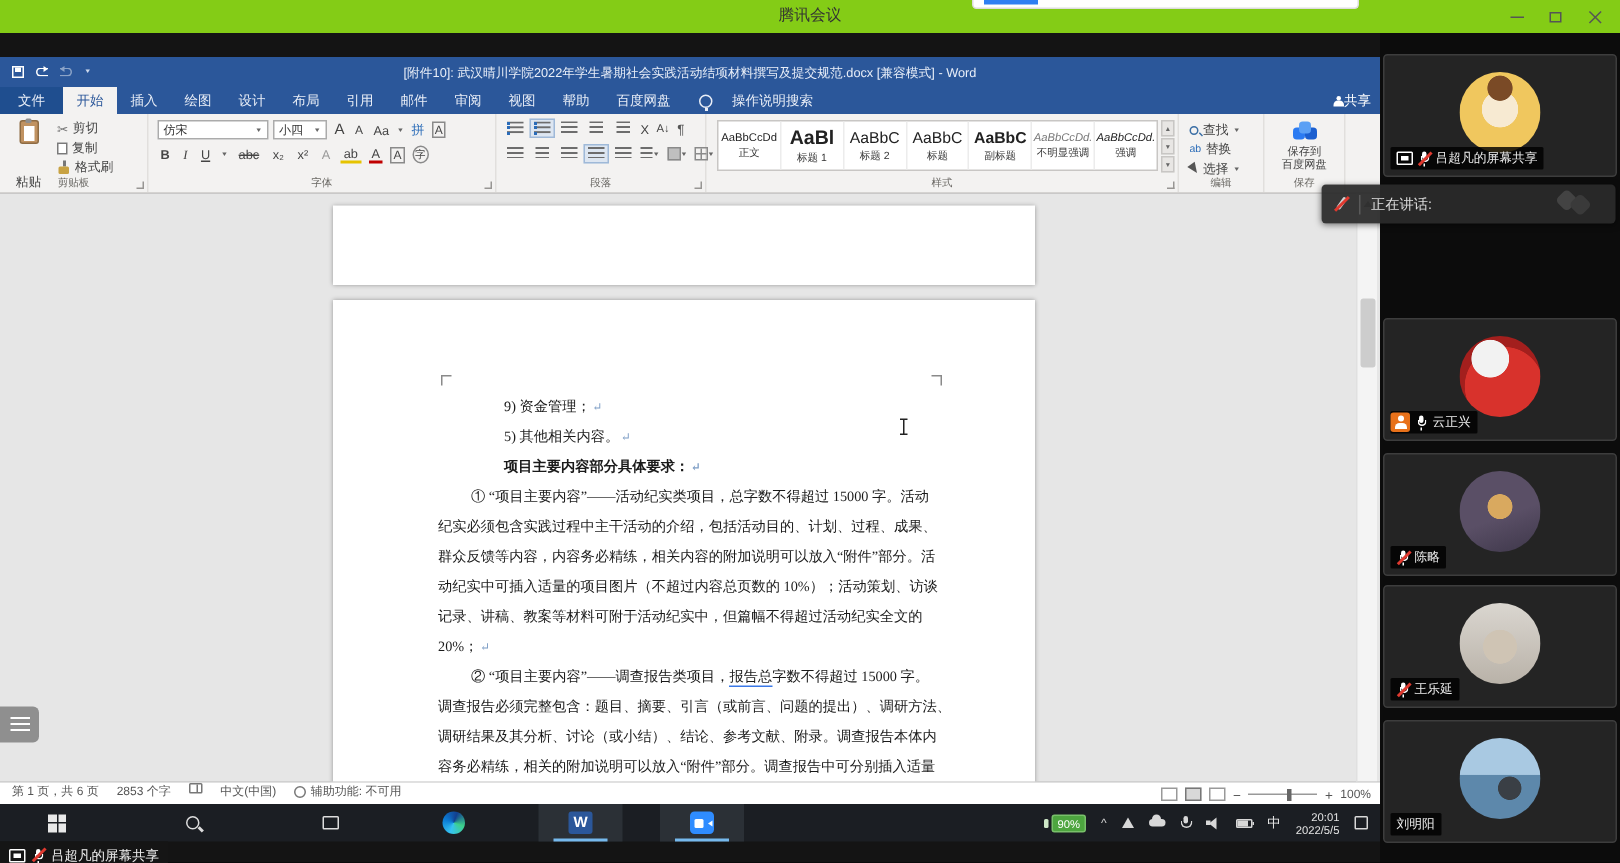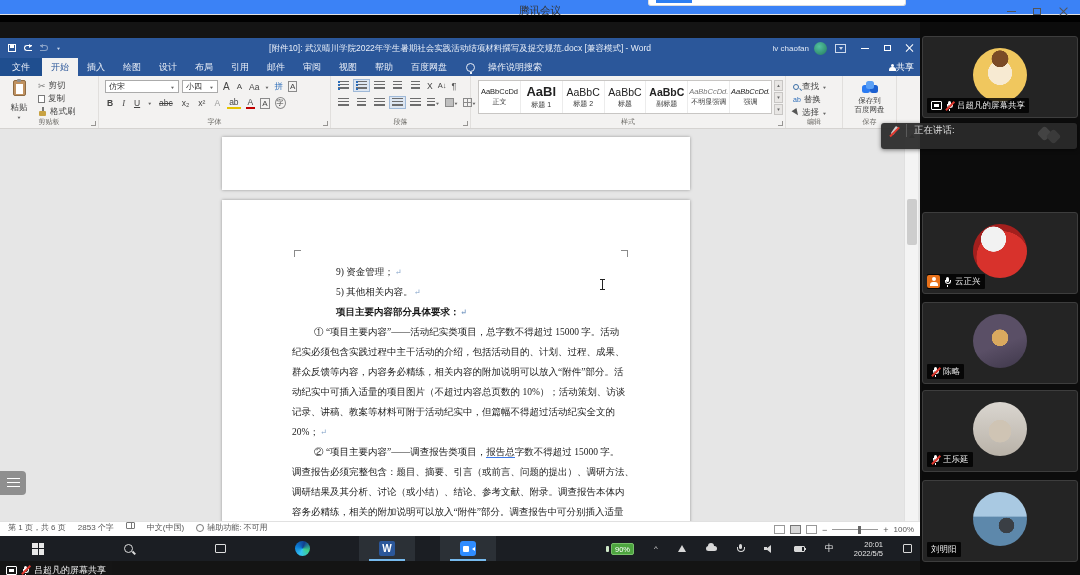--- a/index.html
+++ b/index.html
@@ -1,21 +1,21 @@
 <!DOCTYPE html>
 <html><head>
 <meta charset="utf-8">
 <style>
 *{margin:0;padding:0;box-sizing:border-box}
 html,body{width:1080px;height:575px;overflow:hidden;background:#000;font-family:"Liberation Sans",sans-serif}
 .a{position:absolute}
 .fx{display:flex;align-items:center}
 i,b,u,s{font-style:normal;font-weight:normal;text-decoration:none;display:block}
 
-#mbar{left:0;top:0;width:1080px;height:15px;background:#3b82f6;border-bottom:1px solid #e2e2e2}
+#mbar{left:0;top:0;width:1080px;height:37px;background:#84cc16;border-bottom:1px solid #e2e2e2}
 #mtitle{width:100%;text-align:center;font-size:10.5px;color:#333;line-height:21px}
 .wb{width:26px;height:18px;display:flex;align-items:center;justify-content:center}
 .mini{width:9px;height:1px;background:#555}
 .rest{width:8px;height:7px;border:1px solid #555}
 .xx{position:relative;width:9px;height:9px}
 .xx::before,.xx::after{content:"";position:absolute;left:4px;top:-1px;width:1px;height:11px;background:#555}
 .xx::before{transform:rotate(45deg)}.xx::after{transform:rotate(-45deg)}
 #toptab{left:648px;top:0;width:258px;height:6px;background:#fff;border:1px solid #ddd;border-top:none;border-radius:0 0 3px 3px}
 #toptab i{position:absolute;left:7px;top:0;width:36px;height:3px;background:#2e7ff2}
 #stage{left:0;top:22px;width:920px;height:553px;background:#141414}
@@ -129,21 +129,21 @@
 .winlogo{width:12px;height:12px;display:grid;grid-template-columns:1fr 1fr;grid-template-rows:1fr 1fr;gap:1px}
 .winlogo i{background:#e8e8e8}
 .tsearch{width:9px;height:9px;border:1.5px solid #ddd;border-radius:50%;position:relative}
 .tsearch::after{content:"";position:absolute;left:7px;top:7px;width:4px;height:1.5px;background:#ddd;transform:rotate(45deg)}
 .tview{width:11px;height:9px;border:1.5px solid #ddd;border-radius:1px}
 .edge{width:15px;height:15px;border-radius:50%;background:conic-gradient(from 200deg,#35c3f3,#0b7bd4,#123f8f,#3dd08a,#35c3f3)}
 .wordic{width:16px;height:15px;background:#2b579a;color:#fff;font-weight:bold;font-size:10px;text-align:center;line-height:15px;border-radius:2px}
 .meetic{width:16px;height:15px;background:#2f8cff;border-radius:3px;position:relative}
 .meetic::before{content:"";position:absolute;left:3px;top:4.5px;width:6px;height:6px;background:#fff;border-radius:1px}
 .meetic::after{content:"";position:absolute;left:9.5px;top:5.5px;border:2px solid transparent;border-right:3px solid #fff}
-#tray{position:absolute;right:0;top:0;height:25px;display:flex;align-items:center;gap:20px;padding-right:8px}
+#tray{position:absolute;right:0;top:0;height:25px;display:flex;align-items:center;gap:10px;padding-right:8px}
 .pill{background:#4da53f;border:1px solid #79c06b;border-radius:2px;color:#fff;font-size:7.5px;padding:0 3px;height:12px;line-height:11px}
 .plug{width:3px;height:6px;background:#cfe8c8;border-radius:1px}
 .tup{color:#d8d8d8;font-size:8px}
 .sig{width:0;height:0;border-left:4.5px solid transparent;border-right:4.5px solid transparent;border-bottom:7px solid #d8d8d8}
 .cloud{width:11px;height:5px;background:#d8d8d8;border-radius:3px;position:relative}
 .cloud::before{content:"";position:absolute;left:2px;top:-3px;width:6px;height:6px;border-radius:50%;background:#d8d8d8}
 .tmic{position:relative;width:7px;height:10px}
 .tmic::before{content:"";position:absolute;left:2px;top:0;width:3px;height:5px;background:#d8d8d8;border-radius:2px}
 .tmic::after{content:"";position:absolute;left:0;top:3px;width:6px;height:4px;border:1px solid #d8d8d8;border-top:none;border-radius:0 0 4px 4px}
 .spk{position:relative;width:10px;height:8px}
@@ -171,21 +171,21 @@
 .hand{width:13px;height:13px;background:#e8711a;border-radius:2px;position:relative}
 .hand::before{content:"";position:absolute;left:4.5px;top:2px;width:4px;height:4px;border-radius:50%;background:#fff}
 .hand::after{content:"";position:absolute;left:2.5px;top:6.5px;width:8px;height:4.5px;border-radius:3px 3px 0 0;background:#fff}
 .av1{background:radial-gradient(circle at 50% 20%,#7a4a26 0 16%,rgba(0,0,0,0) 17%),radial-gradient(circle at 50% 46%,#f7ead2 0 30%,#f0c75e 31% 72%,#dca93e 73% 100%)}
 .av2{background:radial-gradient(circle at 42% 36%,#ecdcc0 0 24%,rgba(0,0,0,0) 25%),radial-gradient(circle at 56% 58%,#c69a62 0 58%,#8f6a3e 59% 100%)}
 .av3{background:radial-gradient(circle at 38% 28%,#f2f2f2 0 24%,rgba(0,0,0,0) 25%),radial-gradient(circle at 55% 62%,#d8322c 0 58%,#a31f1d 59% 100%)}
 .av4{background:radial-gradient(circle at 50% 44%,#d9a95f 0 20%,rgba(0,0,0,0) 21%),linear-gradient(160deg,#5a4f66 0 55%,#3e374a 100%)}
 .av5{background:radial-gradient(circle at 50% 54%,#cfc4b4 0 28%,rgba(0,0,0,0) 29%),linear-gradient(180deg,#dad6d0,#b9b2a8)}
 .av6{background:radial-gradient(circle at 62% 62%,#3a3f45 0 16%,rgba(0,0,0,0) 17%),linear-gradient(180deg,#a9c9e2 0 45%,#5d88ab 46% 100%)}
 
-#speak{left:881px;top:123px;width:196px;height:26px;background:rgba(42,42,42,.94);border-radius:3px;display:flex;align-items:flex-end;padding:12px 8px;z-index:50;box-shadow:0 1px 4px rgba(0,0,0,.5)}
+#speak{left:881px;top:123px;width:196px;height:26px;background:rgba(42,42,42,.94);border-radius:3px;display:flex;align-items:center;padding:0 8px;z-index:50;box-shadow:0 1px 4px rgba(0,0,0,.5)}
 .pen{position:relative;width:10px;height:11px}
 .pen::before{content:"";position:absolute;left:4px;top:0;width:3px;height:9px;background:#cfcfcf;transform:rotate(35deg);border-radius:1px}
 .pen::after{content:"";position:absolute;left:-1px;top:4.5px;width:13px;height:1.6px;background:#e0392f;transform:rotate(-45deg)}
 .sdiv{width:1px;height:13px;background:#5a5a5a;margin:0 7px}
 #speak span{color:#ddd;font-size:9.5px}
 .wm{position:absolute;right:22px;top:5px;width:16px;height:16px;opacity:.55}
 .wm i{position:absolute;width:11px;height:11px;background:#5a5a5a;border-radius:3px;transform:rotate(45deg)}
 .wm i:nth-child(2){left:9px;top:3px;background:#4a4a4a}
 
 #banner{left:0;top:561px;height:18px;background:#151515;display:flex;align-items:center;gap:4px;padding:0 6px;z-index:40}
@@ -220,34 +220,20 @@
 <div class="a" id="wtitle">
   <div class="qat">
     <i class="qsave">
         <i></i>
       </i>
     <i class="qarc"></i>
     <i class="qarc dim" style="transform:scaleX(-1)"></i>
     <i class="car" style="color:#cdd9ec">▼</i>
   </div>
   <div class="tt">[附件10]: 武汉晴川学院2022年学生暑期社会实践活动结项材料撰写及提交规范.docx [兼容模式] - Word</div>
-  <div class="wright">
-    <span class="uname">lv chaofan</span>
-    <i class="uav"></i>
-    <i class="ribopt"></i>
-    <div class="wwb">
-        <i class="wmini"></i>
-      </div>
-    <div class="wwb">
-        <i class="wrest"></i>
-      </div>
-    <div class="wwb">
-        <i class="wxx"></i>
-      </div>
-  </div>
 </div>
 
 <div class="a" id="wtabs">
   <div class="rtab file">文件</div>
   <div class="rtab act">开始</div>
   <div class="rtab">插入</div>
   <div class="rtab">绘图</div>
   <div class="rtab">设计</div>
   <div class="rtab">布局</div>
   <div class="rtab">引用</div>
@@ -262,21 +248,21 @@
     <i class="person"></i>
     <span>共享</span>
   </div>
 </div>
 
 <div class="a" id="ribbon">
 
   <div class="grp" style="left:0;width:99px">
     <div class="a" style="left:5px;top:4px;width:28px;text-align:center">
       <i class="clipic"></i>
-      <div class="rb" style="margin-top:6px">粘贴</div>
+      <div class="rb" style="margin-top:20px">粘贴</div>
       <div class="car">▼</div>
     </div>
     <div class="a" style="left:38px;top:3px">
       <div class="mini-row">
           <span style="font-size:9px;color:#777">✂</span>
           <span class="rb">剪切</span>
         </div>
       <div class="mini-row">
           <i class="cpy"></i>
           <span class="rb">复制</span>

